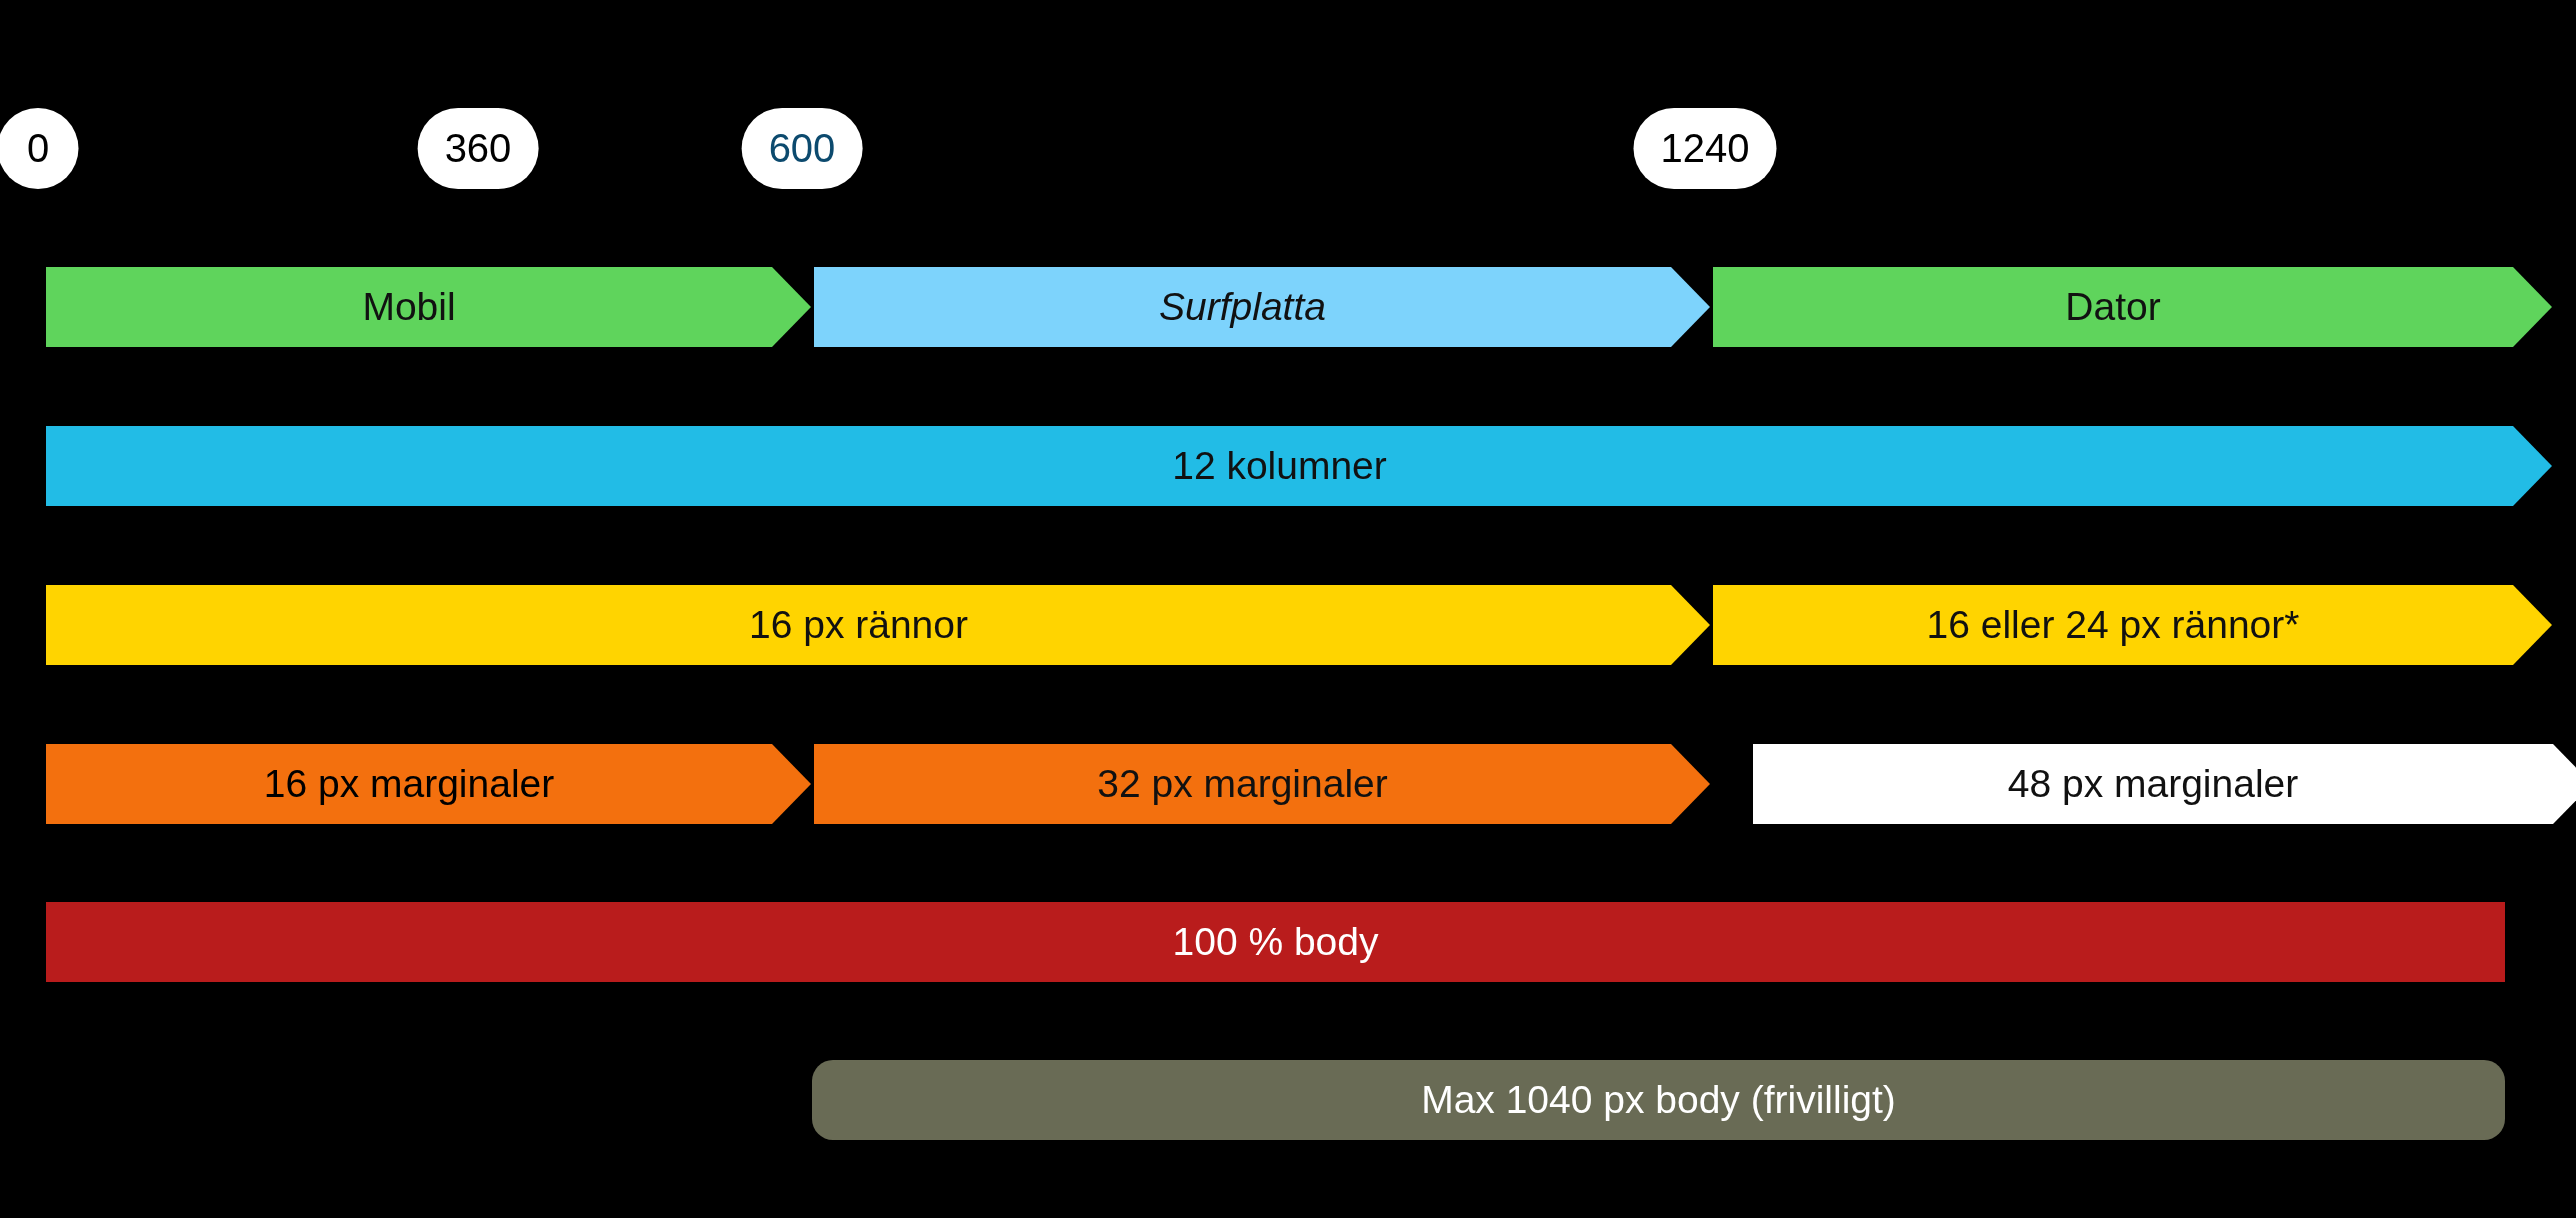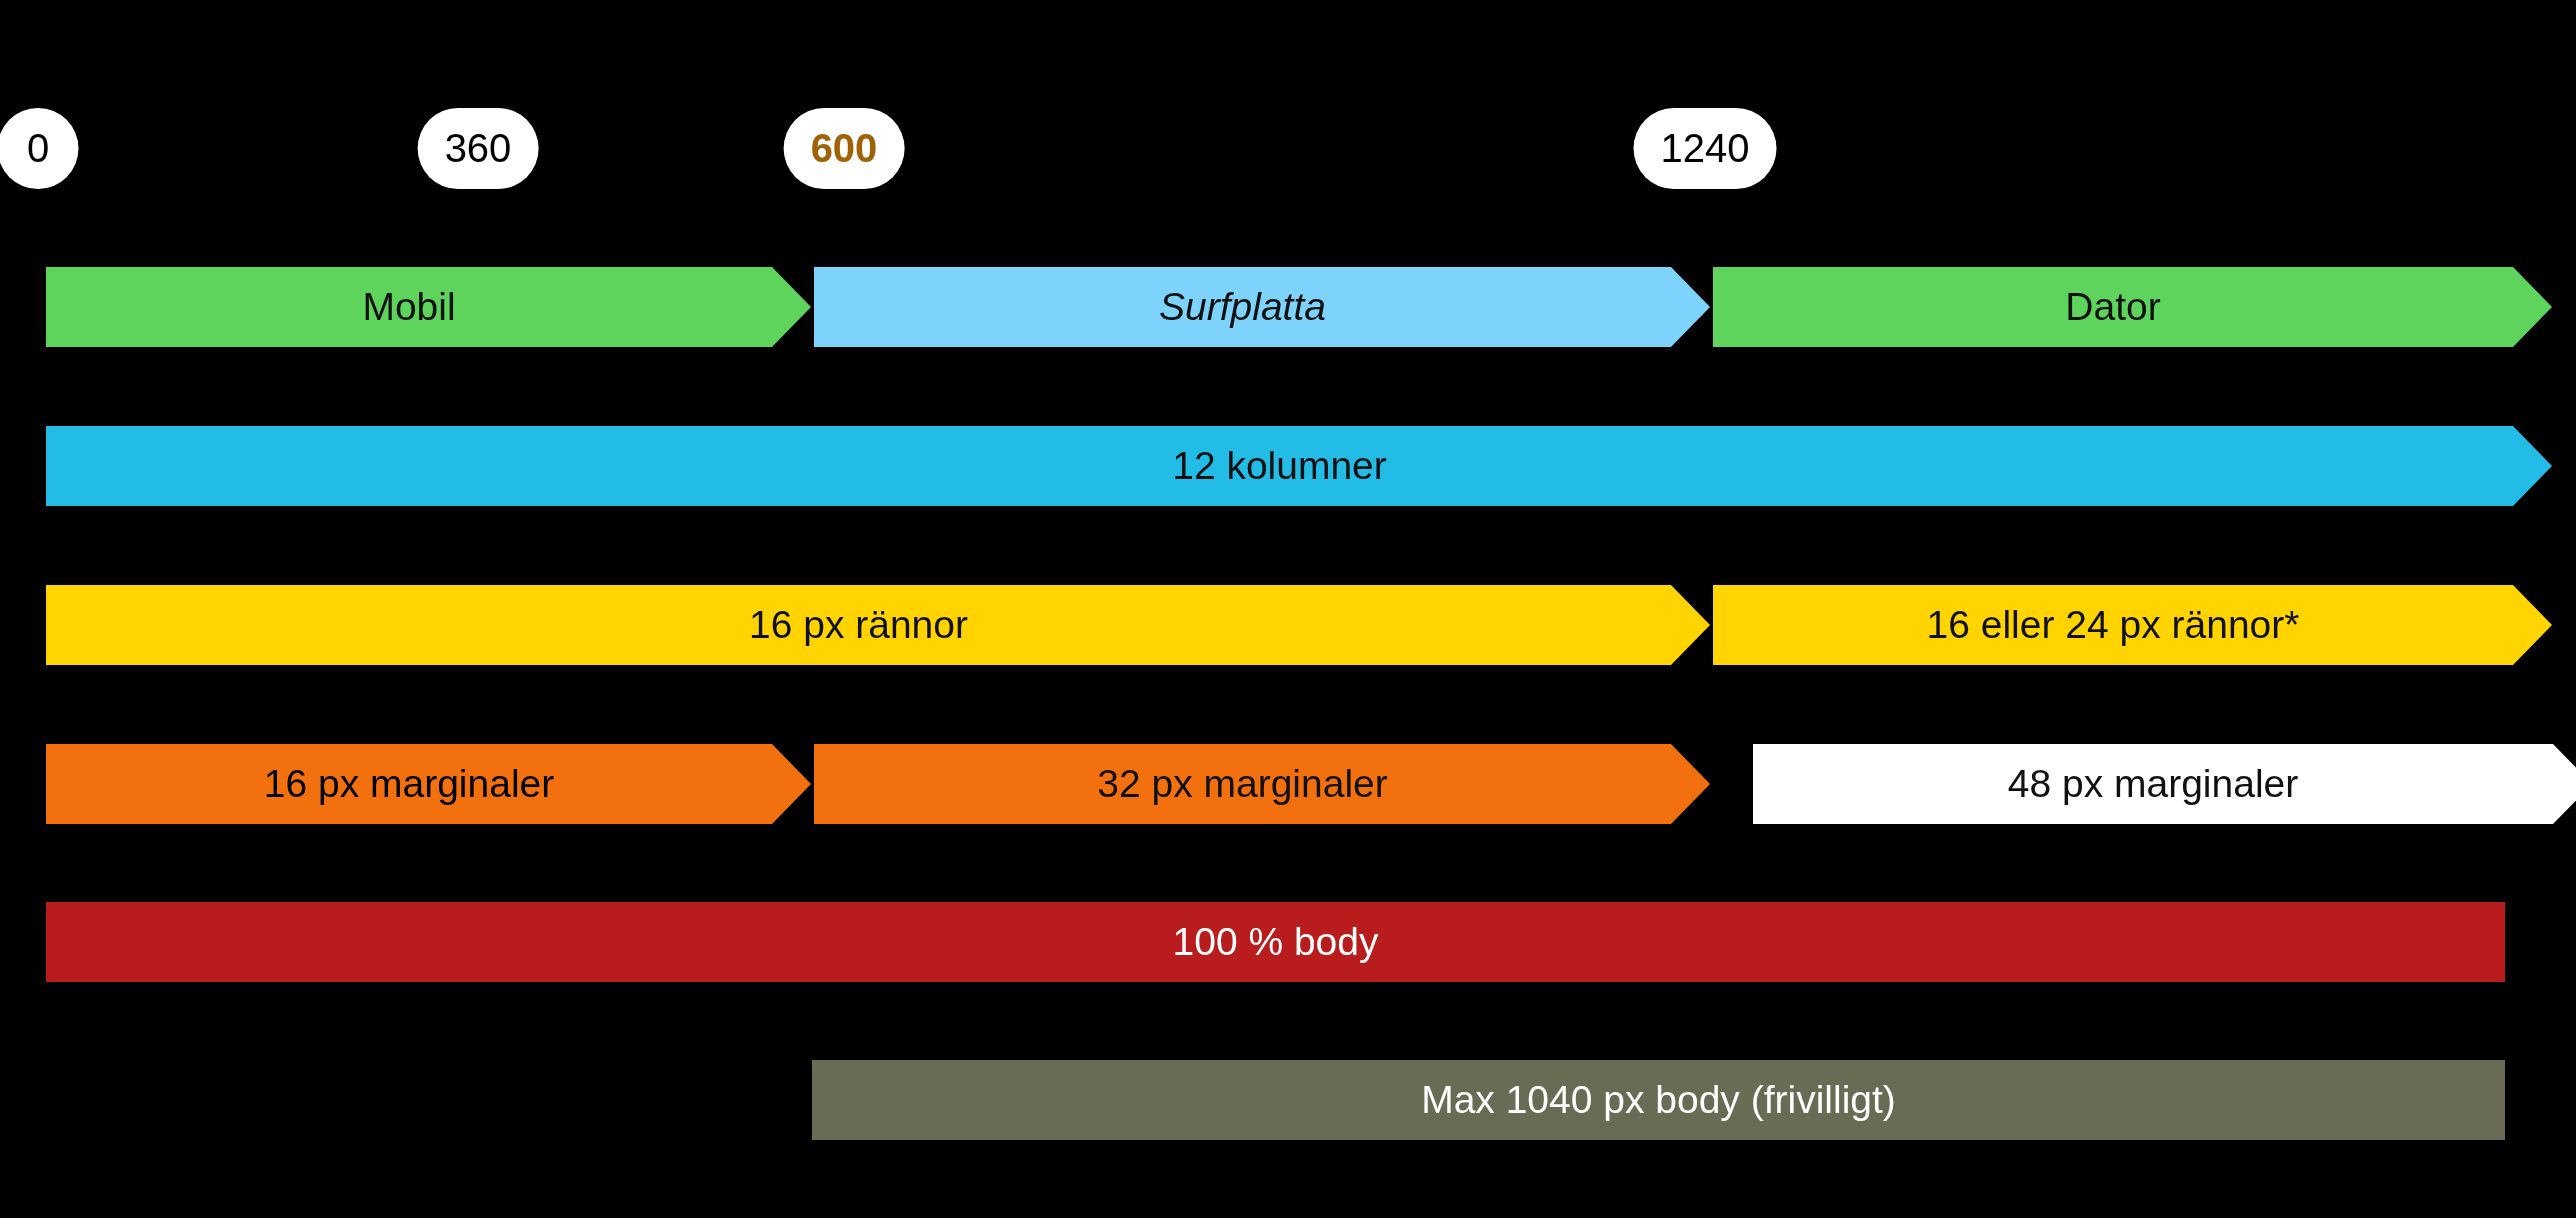--- a/index.html
+++ b/index.html
@@ -58,21 +58,21 @@
     white-space: nowrap;
   }
 </style>
 </head>
 <body>
 
 <div class="canvas">
   <div id="badges">
       <div class="badge" style="left: 38px; background: rgb(255, 255, 255); color: rgb(0, 0, 0);">0</div>
       <div class="badge" style="left: 478px; background: rgb(255, 255, 255); color: rgb(0, 0, 0);">360</div>
-      <div class="badge" style="left: 844px; background: rgb(255, 255, 255); color: #a16207; font-weight: bold;">600</div>
+      <div class="badge" style="left: 802px; background: rgb(255, 255, 255); color: #0c4a6e;">600</div>
       <div class="badge" style="left: 1705px; background: rgb(255, 255, 255); color: rgb(0, 0, 0);">1240</div>
     </div>
   <div id="rows">
       <div class="row" style="top: 267px;">
         <div class="seg arrow" style="left: 38px; width: 765px; background: rgb(95, 212, 92);">
           <span class="label" style="color: rgb(17, 17, 17);">Mobil</span>
         </div>
         <div class="seg arrow" style="left: 806px; width: 896px; background: #7dd3fc; font-style: italic;">
           <span class="label" style="color: rgb(17, 17, 17);">Surfplatta</span>
         </div>
@@ -103,19 +103,19 @@
         <div class="seg arrow" style="left: 1705px; width: 839px; background: #ffffff; margin-left: 40px;">
           <span class="label" style="color: rgb(17, 17, 17);">48 px marginaler</span>
         </div>
       </div>
       <div class="row" style="top: 902px;">
         <div class="seg" style="left: 38px; width: 2459px; background: #b91c1c;">
           <span class="label" style="color: rgb(255, 255, 255);">100 % body</span>
         </div>
       </div>
       <div class="row" style="top: 1060px;">
-        <div class="seg" style="left: 804px; width: 1693px; background: rgb(105, 107, 85);">
+        <div class="seg" style="left: 804px; width: 1693px; background: rgb(105, 107, 85); border-radius: 21px;">
           <span class="label" style="color: rgb(255, 255, 255);">Max 1040 px body (frivilligt)</span>
         </div>
       </div>
     </div>
 </div>
 
 
 </body></html>

